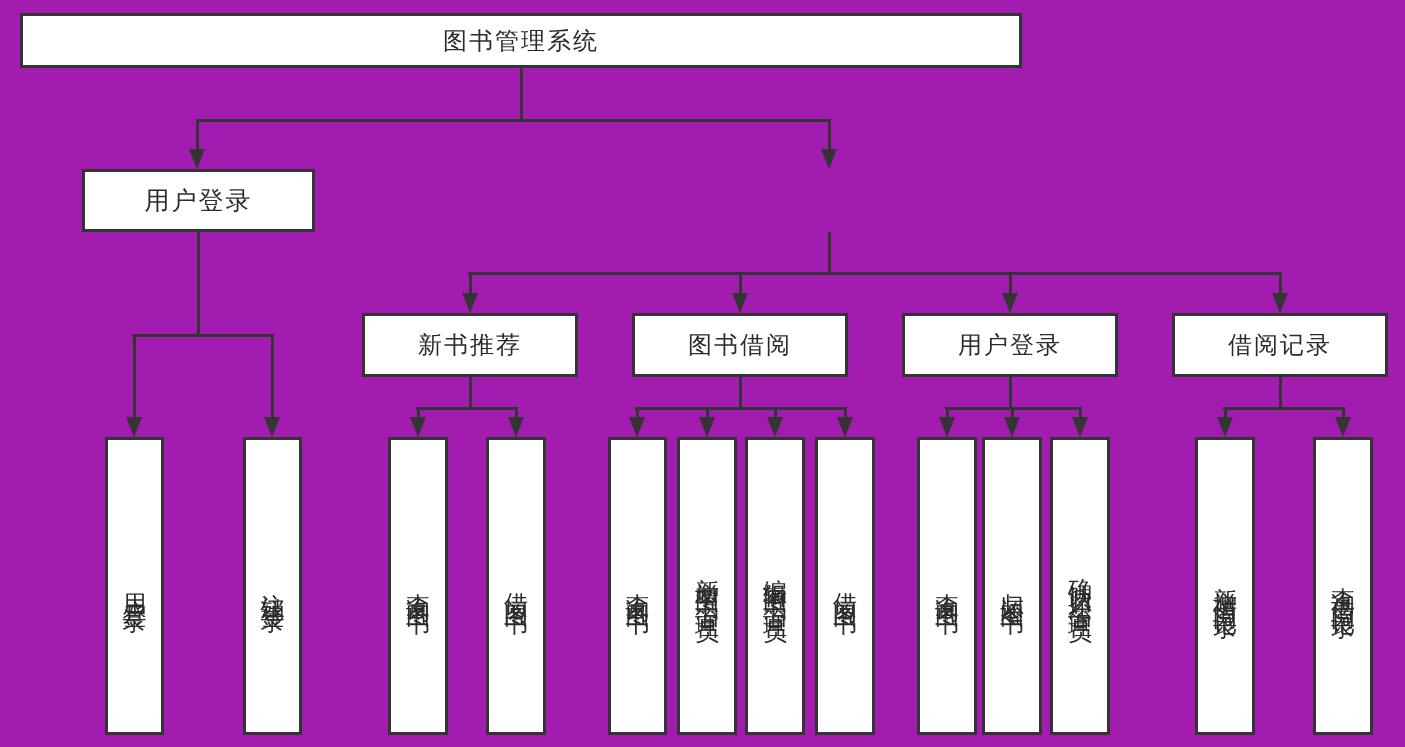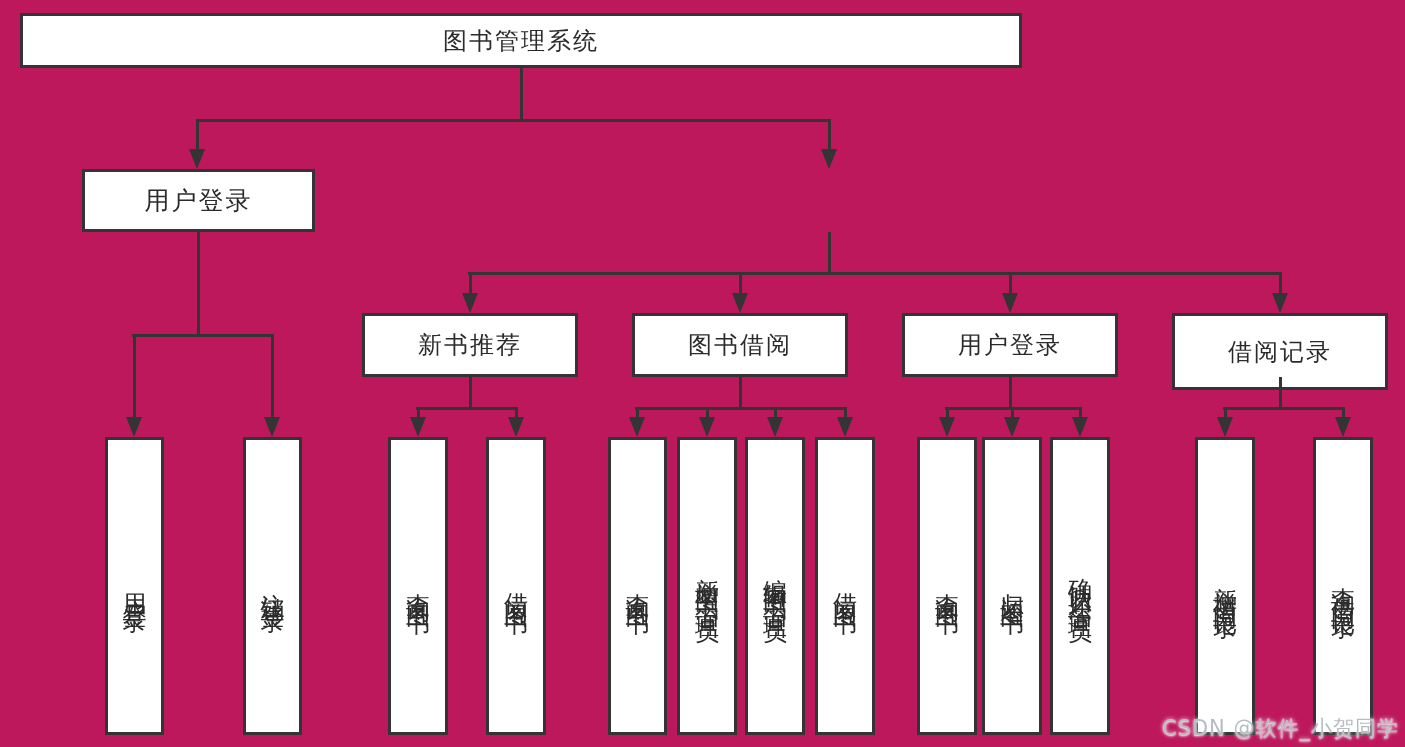--- a/index.html
+++ b/index.html
@@ -1,17 +1,17 @@
 <!DOCTYPE html>
 <html><head>
 <meta charset="utf-8">
 <style>
   html,body{margin:0;padding:0;background:#fff;}
   .stage{
-    position:relative;width:1405px;height:747px;background:#be185d;
+    position:relative;width:1405px;height:747px;background:#a21caf;
     font-family:"DejaVu Sans","Liberation Sans",sans-serif;overflow:hidden;
   }
   .box{
     position:absolute;box-sizing:border-box;border:3px solid #343434;background:#fff;
     display:flex;align-items:center;justify-content:center;color:#2b2b2b;
   }
   .hbox{font-size:25px;letter-spacing:2px;}
   .root-box{font-size:24px;}
   .l3box{font-size:24px;}
   .vbox{
@@ -38,21 +38,21 @@
 
 <div class="stage">
 
   <div class="box hbox root-box" style="left:20px;top:13px;width:1002px;height:55px">图书管理系统</div>
 
   <div class="box hbox" style="left:82px;top:169px;width:233px;height:63px">用户登录</div>
 
   <div class="box hbox l3box" style="left:362px;top:313px;width:216px;height:64px">新书推荐</div>
   <div class="box hbox l3box" style="left:632px;top:313px;width:216px;height:64px">图书借阅</div>
   <div class="box hbox l3box" style="left:902px;top:313px;width:216px;height:64px">用户登录</div>
-  <div class="box hbox l3box" style="left:1172px;top:313px;width:216px;height:77px">借阅记录</div>
+  <div class="box hbox l3box" style="left:1172px;top:313px;width:216px;height:64px">借阅记录</div>
 
   <div class="box vbox" style="left:105px;top:437px;width:59px;height:298px">用户登录</div>
   <div class="box vbox" style="left:243px;top:437px;width:59px;height:298px">注销登录</div>
 
   <div class="box vbox" style="left:388px;top:437px;width:60px;height:298px">查询图书</div>
   <div class="box vbox" style="left:486px;top:437px;width:60px;height:298px">借阅图书</div>
 
   <div class="box vbox" style="left:608px;top:437px;width:59px;height:298px">查询图书</div>
   <div class="box vbox" style="left:677px;top:437px;width:60px;height:298px">新增图书（管理员）</div>
   <div class="box vbox" style="left:745px;top:437px;width:60px;height:298px">编辑图书（管理员）</div>
@@ -113,14 +113,13 @@
       <div class="shaft" style="left: 1010.5px; top: 407px; height: 10px;"></div>
       <div class="tri" style="left: 1004px; top: 417px;"></div>
       <div class="shaft" style="left: 1078.5px; top: 407px; height: 10px;"></div>
       <div class="tri" style="left: 1072px; top: 417px;"></div>
       <div class="shaft" style="left: 1223.5px; top: 407px; height: 10px;"></div>
       <div class="tri" style="left: 1217px; top: 417px;"></div>
       <div class="shaft" style="left: 1341.5px; top: 407px; height: 10px;"></div>
       <div class="tri" style="left: 1335px; top: 417px;"></div>
     </div>
 
-  <div class="watermark">CSDN @软件_小贺同学</div>
 </div>
 
 </body></html>

